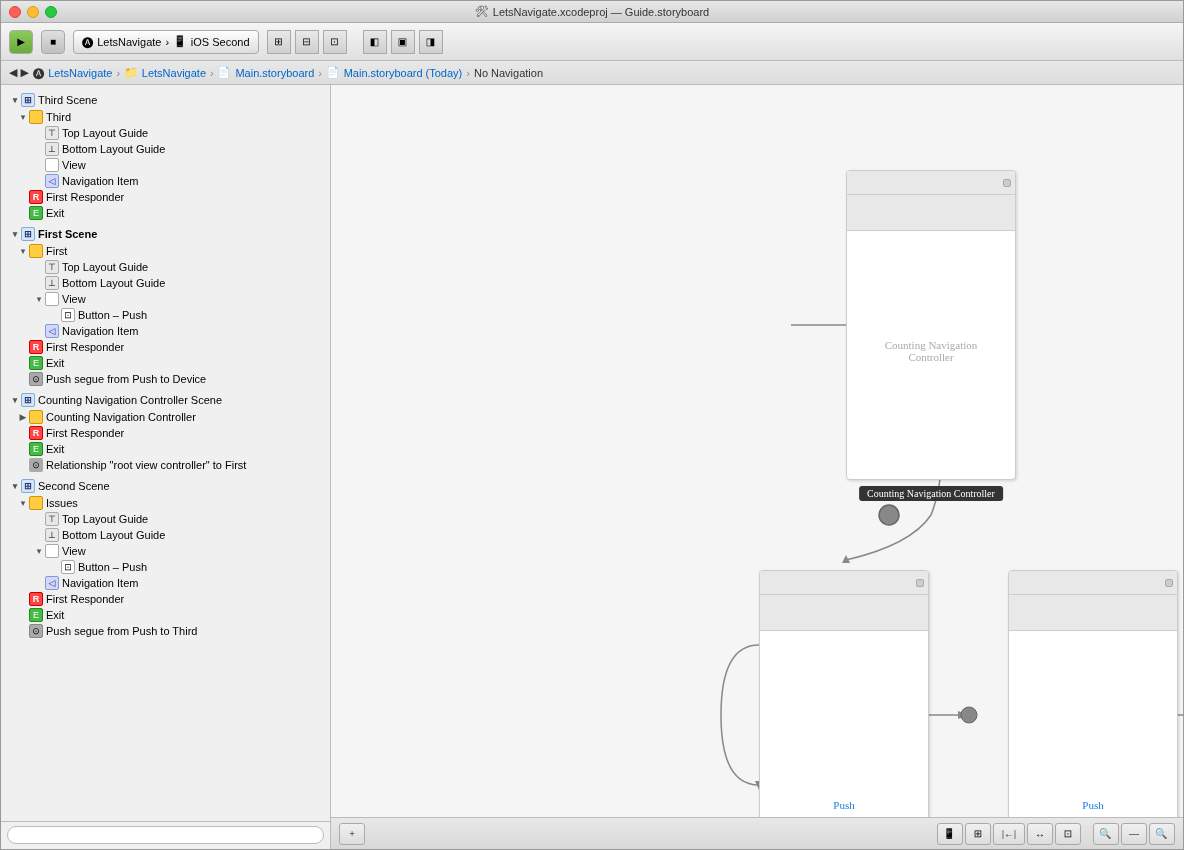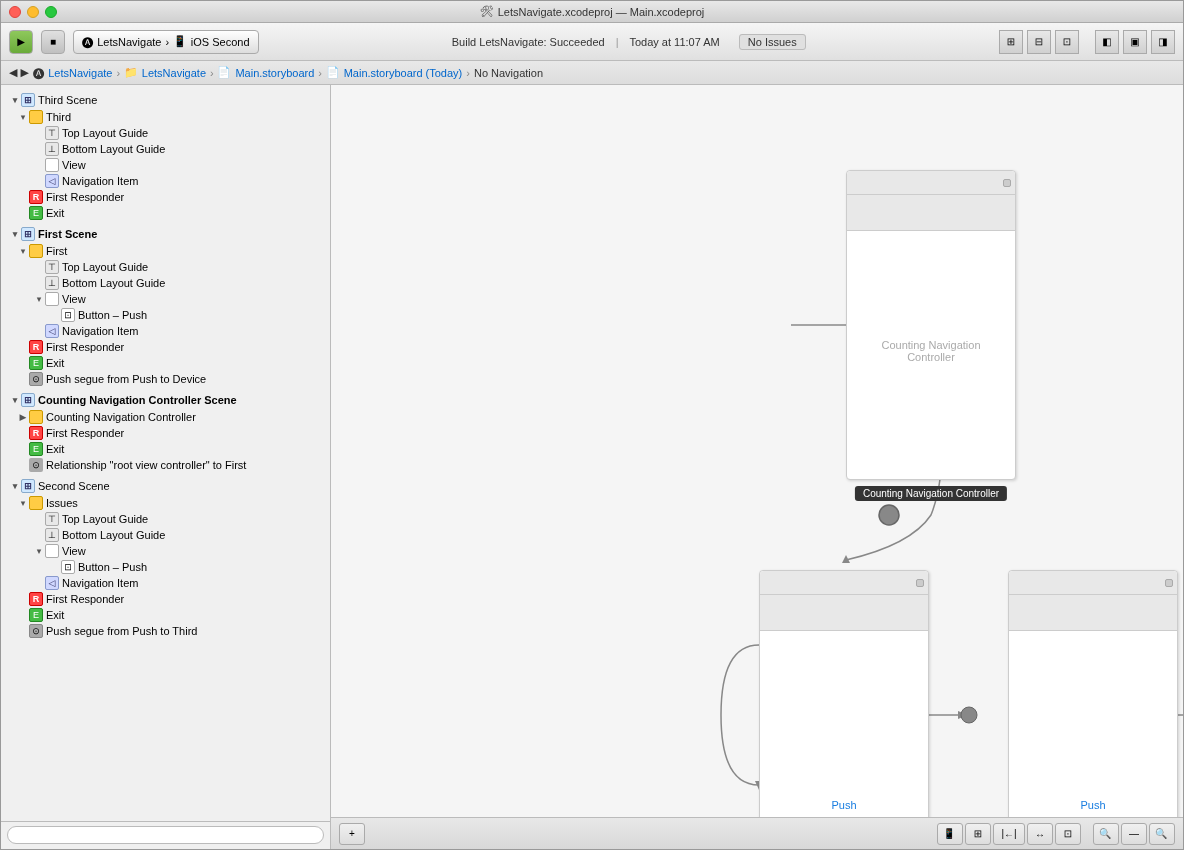--- a/index.html
+++ b/index.html
@@ -49,21 +49,21 @@
     .icon-navitem { background: #d0d8ff; border: 1px solid #8899cc; color: #336; }
     .icon-responder { background: #ff4444; border: 1px solid #cc0000; border-radius: 2px; color: white; font-weight: bold; font-size: 8px; }
     .icon-exit { background: #44bb44; border: 1px solid #228822; border-radius: 2px; color: white; font-size: 8px; }
     .icon-segue { background: #aaaaaa; border: 1px solid #888; border-radius: 50%; }
     .icon-nav-ctrl { background: #ffcc44; border: 1px solid #cc9900; border-radius: 50%; }
     .icon-rel { background: #aaa; border-radius: 50%; }
 
     .section-header { display: flex; align-items: center; padding: 2px 4px; font-weight: bold; font-size: 11px; }
 
     
-    .canvas-area { flex: 1; background: #f5f5f5; overflow: hidden; position: relative; }
+    .canvas-area { flex: 1; background: #f5f5f5; overflow: hidden; position: relative; font-family: Liberation Serif, serif; }
     .canvas-inner { position: relative; width: 100%; height: 100%; }
 
     
     .controller-box { position: absolute; background: white; border: 1px solid #ccc; border-radius: 4px; box-shadow: 1px 1px 3px rgba(0,0,0,0.15); }
     .controller-label { position: absolute; background: #333; color: white; font-size: 10px; padding: 2px 8px; border-radius: 3px; white-space: nowrap; left: 50%; transform: translateX(-50%); bottom: -22px; }
     .controller-header { background: #e8e8e8; border-bottom: 1px solid #ccc; border-radius: 4px 4px 0 0; height: 24px; display: flex; align-items: center; justify-content: flex-end; padding: 0 4px; }
     .ctrl-dot { width: 8px; height: 8px; background: #ccc; border: 1px solid #aaa; border-radius: 2px; }
     .controller-center { display: flex; align-items: center; justify-content: center; flex: 1; color: #aaa; font-size: 11px; text-align: center; }
 
     
@@ -82,39 +82,33 @@
 <div class="window">
 
   <div class="title-bar">
     <div class="traffic-lights">
       <div class="traffic-light tl-red"></div>
       <div class="traffic-light tl-yellow"></div>
       <div class="traffic-light tl-green"></div>
     </div>
     <div class="title-text">
       <span>🛠</span>
-      <span>LetsNavigate.xcodeproj — Main.xcodeproj</span>
+      <span>LetsNavigate.xcodeproj — Guide.storyboard</span>
     </div>
   </div>
 
   <div class="toolbar">
     <div class="toolbar-btn play">▶</div>
     <div class="toolbar-btn stop">■</div>
     <div class="toolbar-scheme">
       <span>🅐</span>
       <span>LetsNavigate</span>
       <span>›</span>
       <span>📱</span>
       <span>iOS Second</span>
-    </div>
-    <div class="toolbar-status">
-      <span>Build LetsNavigate: Succeeded</span>
-      <span style="margin:0 8px;color:#999">|</span>
-      <span>Today at 11:07 AM</span>
-      <span style="margin-left:16px;padding:1px 8px;background:#e0e0e0;border:1px solid #bbb;border-radius:3px;">No Issues</span>
     </div>
     <div class="toolbar-right">
       <div class="seg-btn">⊞</div>
       <div class="seg-btn">⊟</div>
       <div class="seg-btn">⊡</div>
       <div style="width:8px"></div>
       <div class="seg-btn">◧</div>
       <div class="seg-btn">▣</div>
       <div class="seg-btn">◨</div>
     </div>
@@ -254,21 +248,21 @@
             <span class="icon icon-segue">⊙</span>
             <span>Push segue from Push to Device</span>
           </div>
         </div>
 
         <div class="tree-section">
           <div class="tree-item section-header">
             <span class="indent" style="width:4px"></span>
             <span class="arrow">▾</span>
             <span class="icon icon-scene">⊞</span>
-            <span style="font-weight:bold">Counting Navigation Controller Scene</span>
+            <span style="font-weight:normal">Counting Navigation Controller Scene</span>
           </div>
           <div class="tree-item">
             <span class="indent" style="width:16px"></span>
             <span class="arrow">▶</span>
             <span class="icon icon-nav-ctrl"></span>
             <span>Counting Navigation Controller</span>
           </div>
           <div class="tree-item">
             <span class="indent" style="width:16px"></span>
             <span class="arrow">&nbsp;</span>

